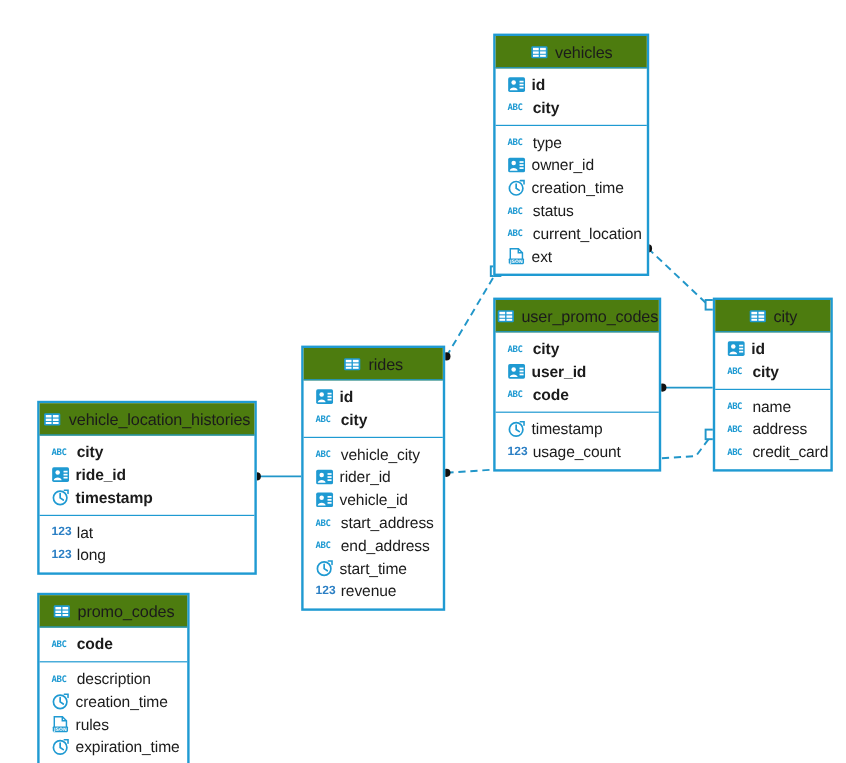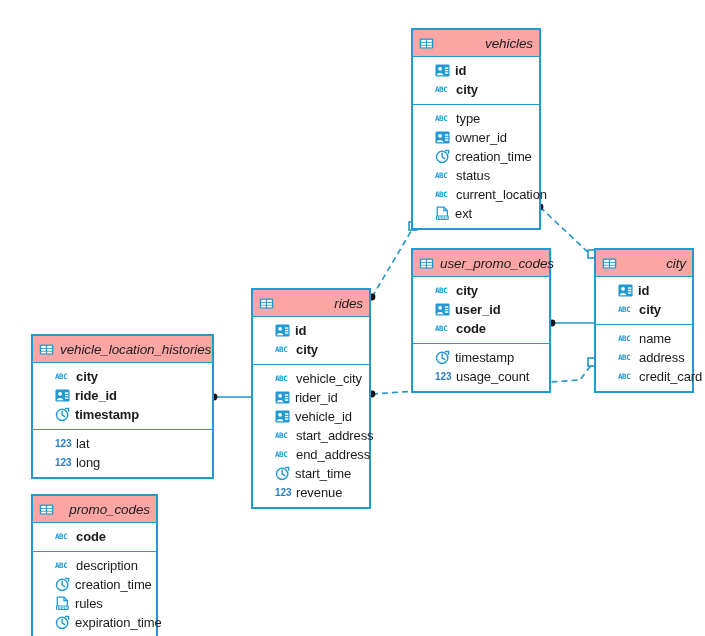--- a/index.html
+++ b/index.html
@@ -32,34 +32,33 @@
     border: 2px solid #1f9ad2;
     background: #ffffff;
     z-index: 5;
   }
   .tbl-header {
     box-sizing: border-box;
     height: 27px;
     border-bottom: 1.5px solid #1f9ad2;
     display: flex;
     align-items: center;
-    justify-content: space-between;
+    justify-content: center;
     gap: 6px;
     padding: 0 6px;
-    background: #fca5a5;
-    font-style: italic;
+    background: #4d7c0f;
   }
   .tbl-title {
     font-size: 13.5px;
     color: #1b1b1b;
     white-space: nowrap;
     letter-spacing: -0.1px;
   }
   .field-group {
-    padding: 4px 0 5px 16px;
+    padding: 4px 0 5px 4px;
   }
   .field-group + .field-group {
     border-top: 1.5px solid #1f9ad2;
   }
   .field-row {
     display: flex;
     align-items: center;
     gap: 5px;
     padding: 0 6px;
     height: 19px;

